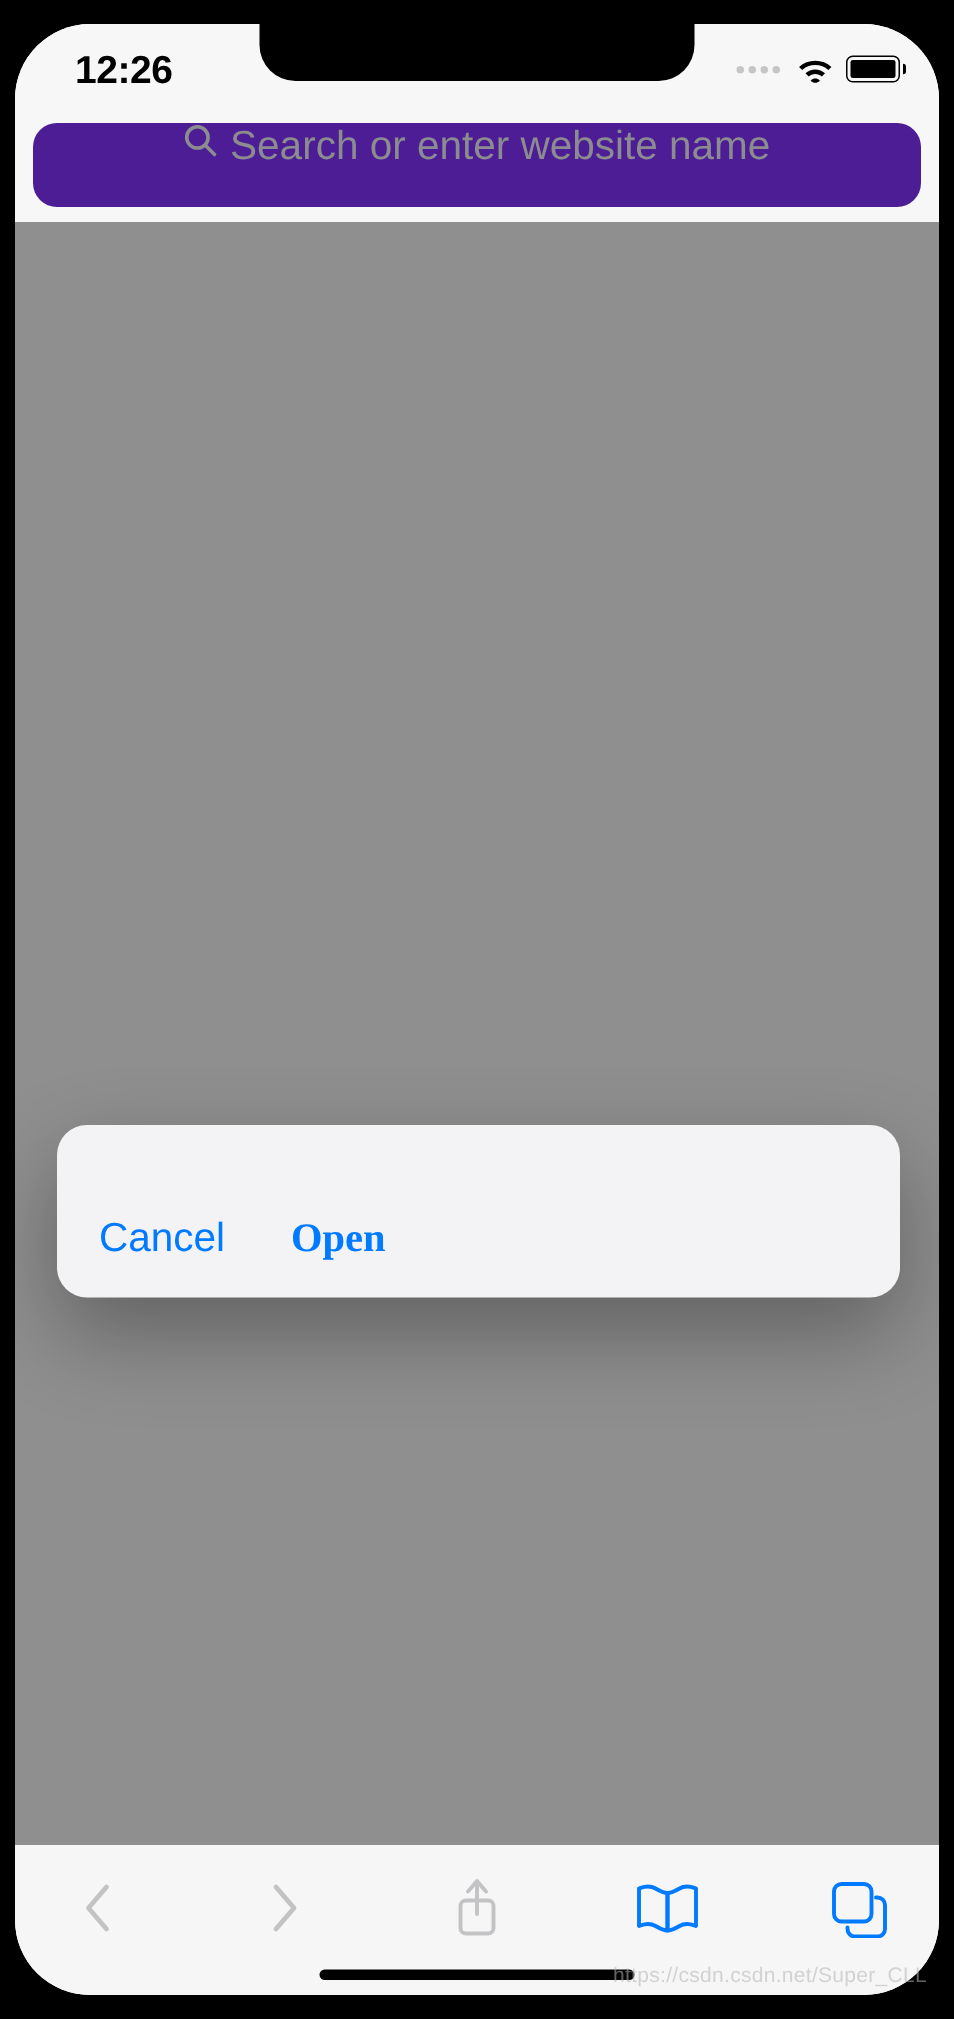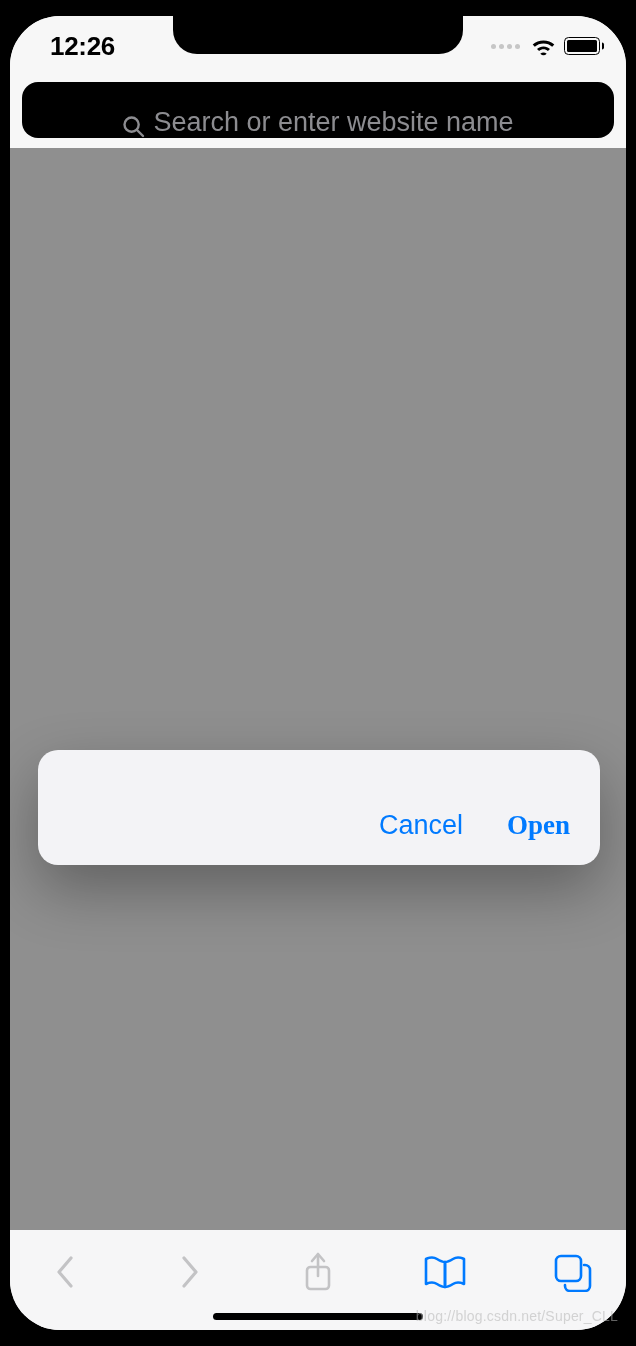--- a/index.html
+++ b/index.html
@@ -108,24 +108,24 @@
       background: #000;
       border-radius: 1.5px;
     }
     
     .search-area {
       padding: 10px 12px 10px 12px;
       background: #f7f7f7;
     }
     .search-bar {
       height: 56px;
-      background: #000000;
+      background: #4c1d95;
       border-radius: 16px;
       display: flex;
-      align-items: flex-end;
+      align-items: flex-start;
       justify-content: center;
       gap: 8px;
     }
     .search-icon svg { display: block; }
     .search-placeholder {
       font-size: 27px;
       font-weight: 400;
       color: #8c8c90;
     }
     
@@ -177,21 +177,20 @@
     }
     .alert-message {
       font-size: 25.5px;
       font-weight: 400;
       color: #000;
       line-height: 1.25;
       letter-spacing: -0.15px;
     }
     .alert-actions {
       display: flex;
-      justify-content: flex-end;
       gap: 44px;
       margin-top: 32px;
       padding-right: 2px;
       padding-bottom: 10px;
     }
     .alert-btn {
       font-size: 27px;
       border: none;
       background: none;
       cursor: pointer;
@@ -296,13 +295,13 @@
         <svg width="40" height="40" viewBox="0 0 40 40">
           <rect x="4" y="4" width="25" height="25" rx="5" fill="none" stroke="#007aff" stroke-width="2.6"></rect>
           <path d="M13 33 L13 34 A5 5 0 0 0 18 39 L33 39 A5 5 0 0 0 38 34 L38 18 A5 5 0 0 0 33 13 L32 13" fill="none" stroke="#007aff" stroke-width="2.6" stroke-linecap="round"></path>
         </svg>
       </div>
       <div class="home-indicator"></div>
     </div>
   </div>
 </div>
 
-<div class="watermark">blog://blog.csdn.net/Super_CLL</div>
+<div class="watermark">https://csdn.csdn.net/Super_CLL</div>
 
 </body></html>

